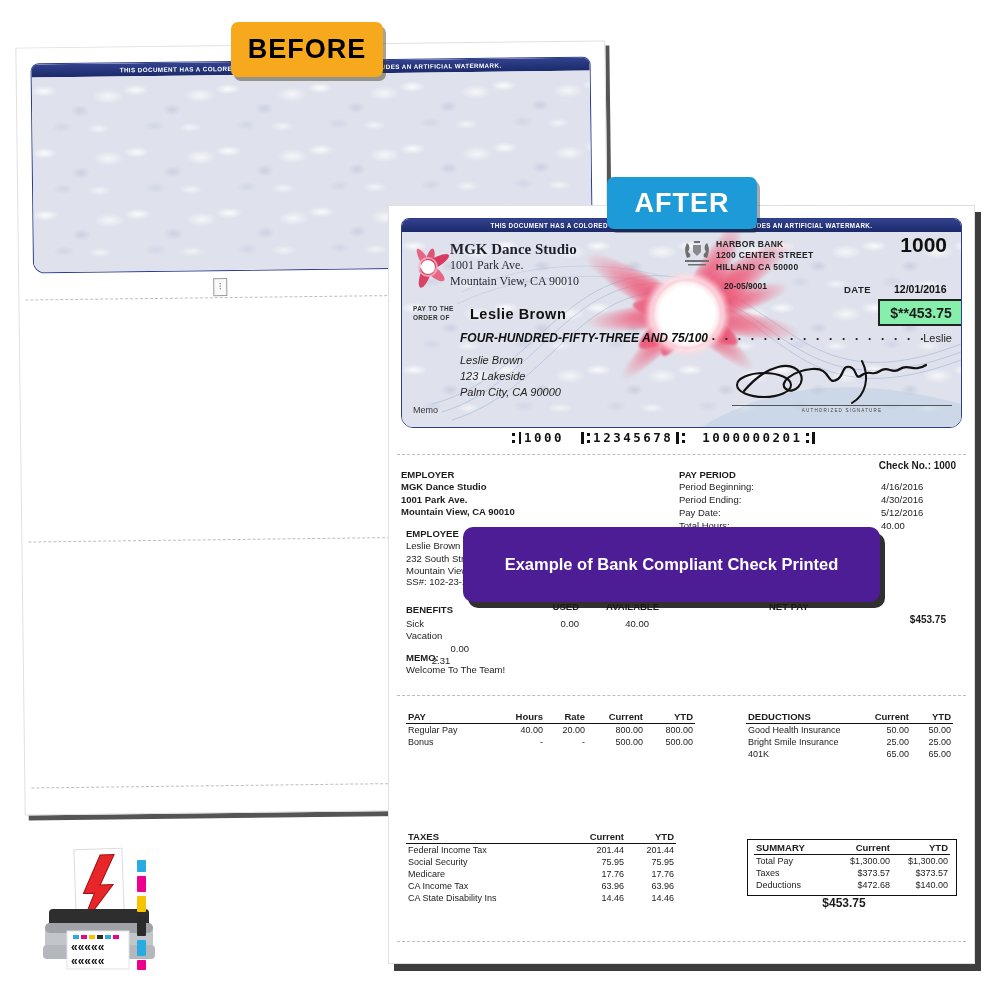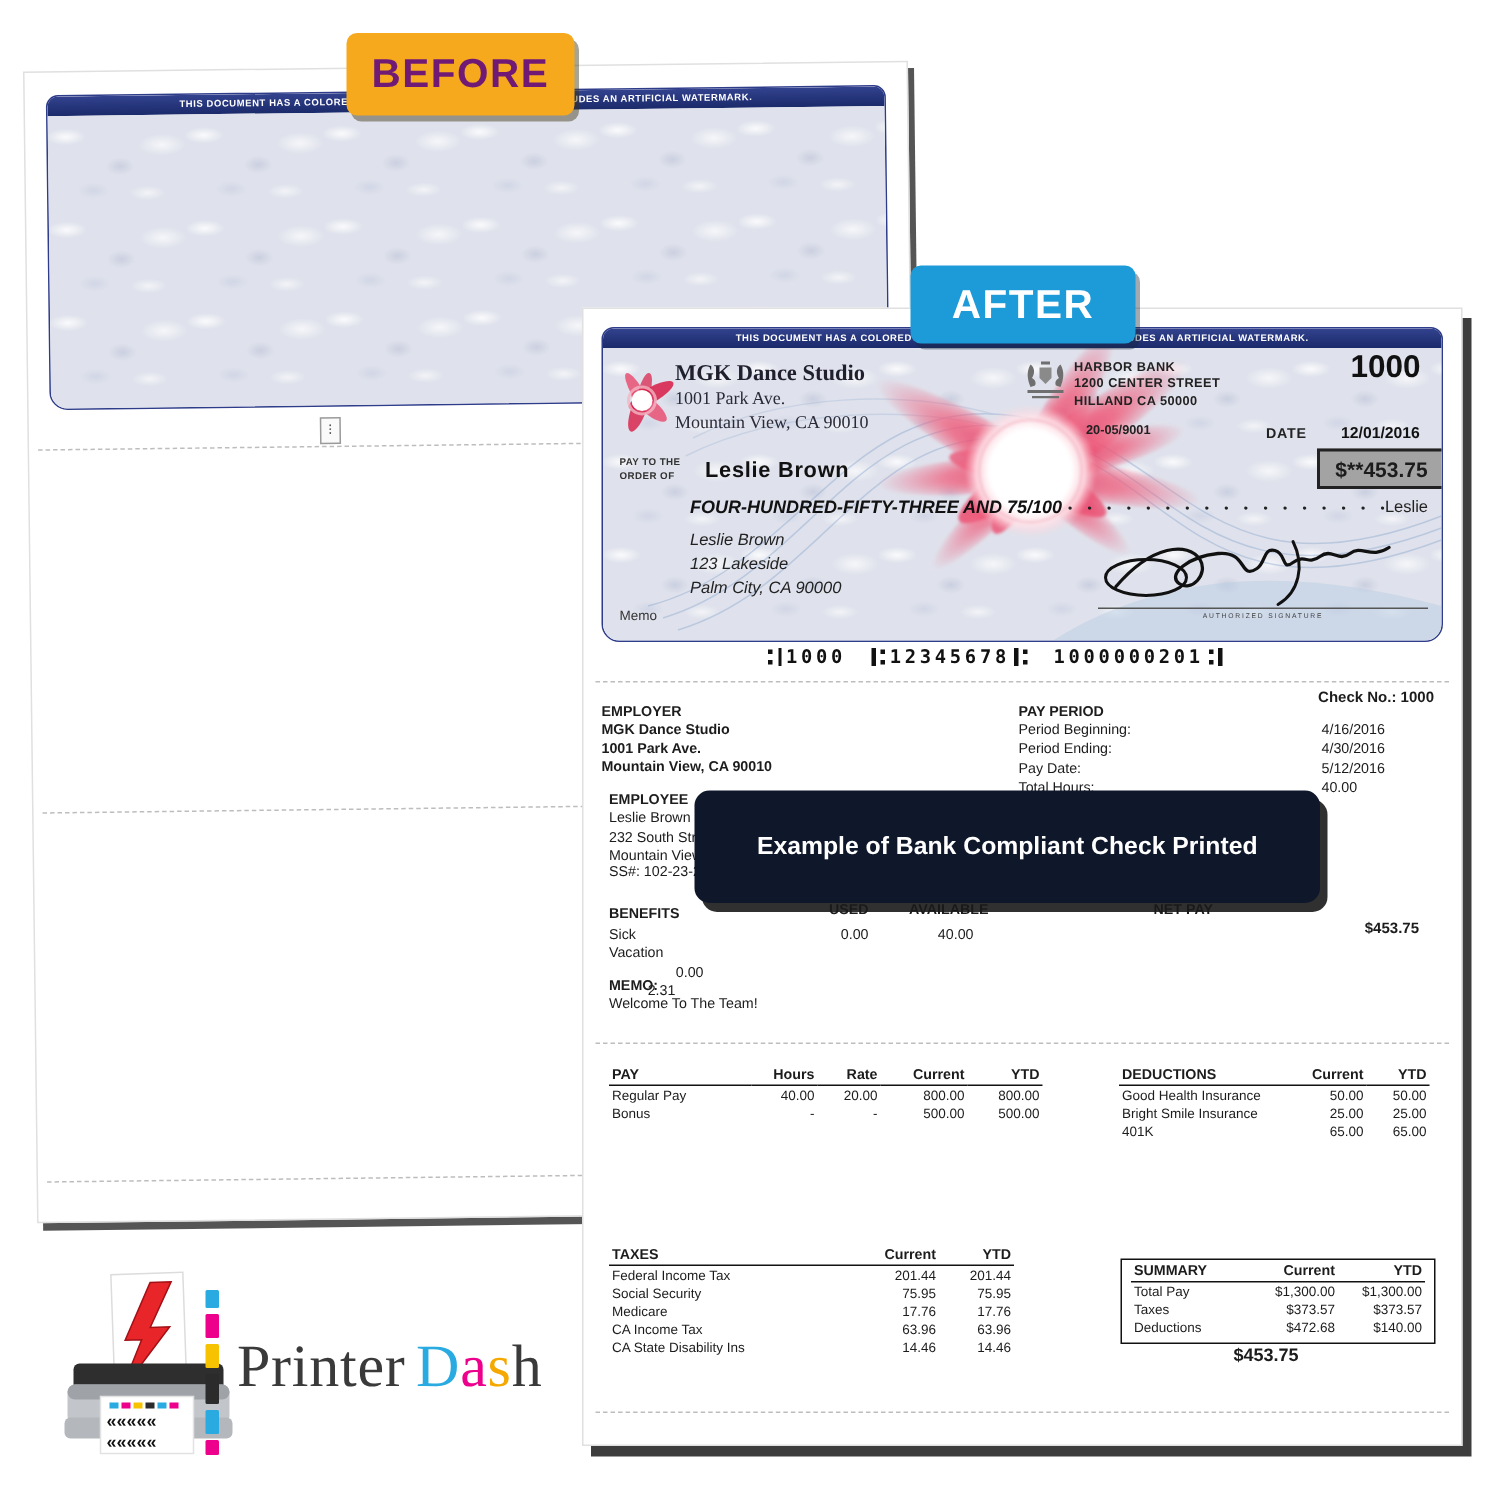--- a/index.html
+++ b/index.html
@@ -30,41 +30,41 @@
   .perf{border-top:1.5px dashed #bdbdbd;height:0;}
 
   .reg-mark{width:12px;height:16px;border:1px solid #9a9a9a;background:#fafafa;
     font-size:9px;color:#555;text-align:center;line-height:15px;}
   .reg-mark::before{content:"\205D";}
 
   
   .sticker{display:flex;align-items:center;justify-content:center;font-weight:bold;
     border-radius:7px;z-index:40;}
   .sticker-before{left:231px;top:22px;width:152px;height:55px;background:#f6a91d;
-    color:#701a75;font-size:27px;letter-spacing:1px;box-shadow:3px 4px 0 rgba(60,50,20,.45);}
+    color:#000000;font-size:27px;letter-spacing:1px;box-shadow:3px 4px 0 rgba(60,50,20,.45);}
   .sticker-after{left:607px;top:177px;width:150px;height:52px;background:#1d9bd8;
     color:#fff;font-size:27px;letter-spacing:1px;box-shadow:3px 4px 0 rgba(20,40,60,.4);}
-  .callout{left:463px;top:527px;width:417px;height:75px;background:#0f172a;color:#fff;
+  .callout{left:463px;top:527px;width:417px;height:75px;background:#4c1d95;color:#fff;
     border-radius:10px;z-index:30;display:flex;flex-direction:column;align-items:center;
     justify-content:center;font-weight:bold;font-size:16.5px;line-height:1.55;text-align:center;
     box-shadow:5px 6px 0 rgba(25,25,25,.9);}
 
   
   .check-after{left:12px;top:12px;width:559px;height:208px;position:absolute;}
   .decor{position:absolute;left:0;top:13px;z-index:1;}
   .chk{z-index:2;}
   .serif{font-family:"Liberation Serif",serif;}
   .company-name{font-size:15px;font-weight:bold;color:#1f1f2e;}
   .company-addr{font-size:12px;color:#2a2a38;line-height:1.3;}
   .bank-lines{font-size:8.5px;font-weight:600;letter-spacing:.3px;color:#222;line-height:1.35;}
   .fractional{font-size:8.5px;font-weight:600;color:#222;}
   .check-number{font-size:21px;font-weight:bold;color:#111;}
   .date-label{font-size:9.5px;font-weight:bold;color:#222;letter-spacing:.5px;}
   .date-value{font-size:10.5px;font-weight:bold;color:#111;}
-  .amount-box{width:82px;height:23px;background:#a3a3a3;border:2px solid #222;
+  .amount-box{width:82px;height:23px;background:#86efac;border:2px solid #222;
     display:flex;align-items:center;justify-content:center;font-size:14px;font-weight:bold;}
   .paytothe{font-size:6.5px;font-weight:bold;color:#333;line-height:1.35;letter-spacing:.3px;}
   .payee-name{font-size:14.5px;font-weight:bold;color:#111;letter-spacing:.5px;}
   .words-line{display:flex;align-items:center;width:492px;}
   .amount-words{font-size:12px;font-weight:bold;font-style:italic;color:#111;white-space:nowrap;}
   .amount-dots{flex:1;overflow:hidden;white-space:nowrap;font-size:8px;letter-spacing:4px;
     color:#222;text-align:center;padding:0 4px;}
   .dollars{font-size:11px;color:#222;}
   .payee-addr{font-size:11px;font-style:italic;color:#222;line-height:1.45;}
   .memo-label{font-size:9px;color:#333;}
@@ -504,18 +504,15 @@
 
     <div class="abs dash-col" style="left:107px;top:15px;">
       <div style="height: 12px; margin-bottom: 4px; background: rgb(41, 171, 226);"></div>
       <div style="height: 16px; margin-bottom: 4px; background: rgb(236, 0, 140);"></div>
       <div style="height: 16px; margin-bottom: 4px; background: rgb(247, 195, 0);"></div>
       <div style="height: 20px; margin-bottom: 4px; background: rgb(43, 43, 43);"></div>
       <div style="height: 16px; margin-bottom: 4px; background: rgb(41, 171, 226);"></div>
       <div style="height: 10px; background: rgb(236, 0, 140);"></div>
     </div>
 
-    <div class="abs logo-text" style="left:128px;top:42px;">
-      <span style="color: rgb(58, 58, 58);">Printer</span><span class="dstart" style="color: rgb(41, 171, 226);">D</span><span style="color: rgb(236, 0, 140);">a</span><span style="color: rgb(245, 168, 0);">s</span><span style="color: rgb(58, 58, 58);">h</span>
-    </div>
   </div>
 
 </div>
 
 </body></html>

